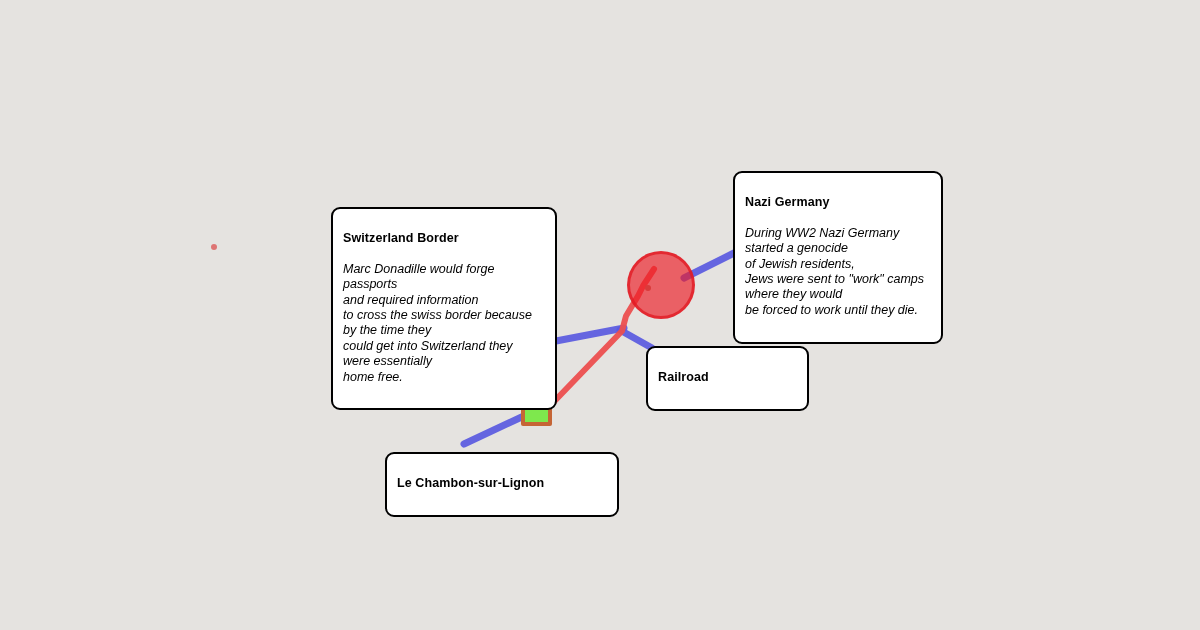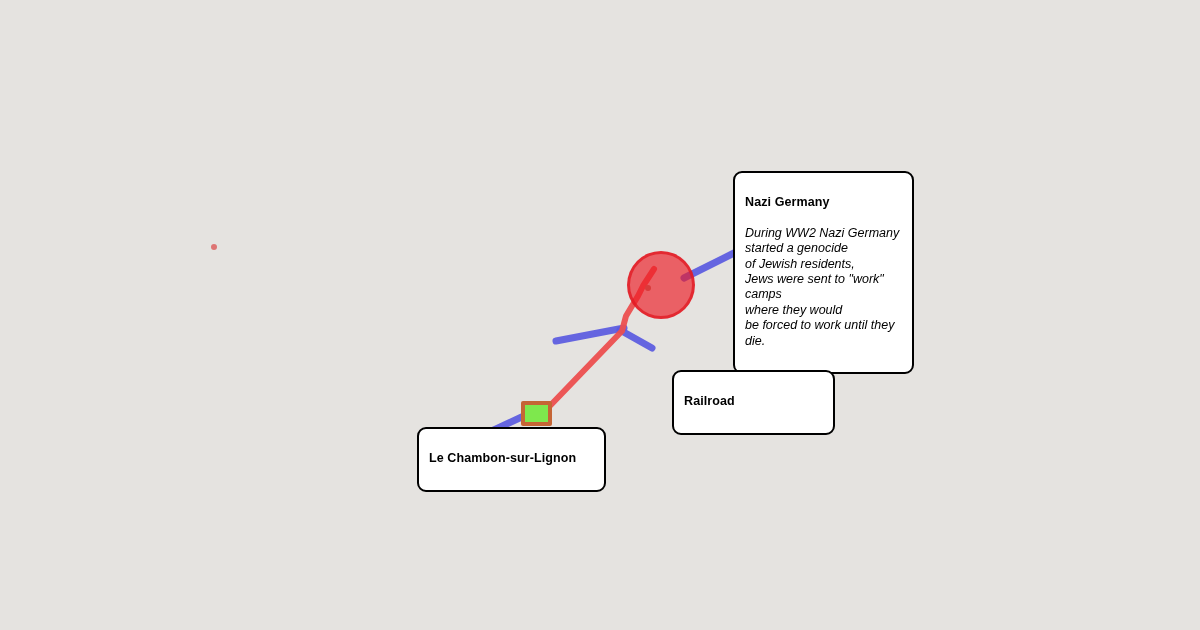--- a/index.html
+++ b/index.html
@@ -49,27 +49,27 @@
   }
   .callout .c-body {
     display: block;
     font-weight: normal;
     font-style: italic;
   }
   #callout-switzerland {
     left: 331px; top: 207px; width: 226px;
   }
   #callout-nazi-germany {
-    left: 733px; top: 171px; width: 181px;
+    left: 733px; top: 171px; width: 210px;
   }
   #callout-railroad {
-    left: 672px; top: 346px; width: 163px; margin-top: 24px;
+    left: 646px; top: 346px; width: 163px;
   }
   #callout-le-chambon {
-    left: 385px; top: 427px; width: 189px; margin-left: 32px;
+    left: 385px; top: 452px; width: 234px;
   }
   .map-marker-circle {
     position: absolute;
     left: 627px; top: 251px;
     width: 68px; height: 68px;
     box-sizing: border-box;
     border-radius: 50%;
     background: rgba(237, 28, 36, 0.66);
     border: 3px solid rgba(226, 26, 34, 0.78);
   }
@@ -113,20 +113,30 @@
     <line x1="464" y1="444" x2="526" y2="415" stroke="#5b5be0" stroke-width="7" stroke-linecap="round" opacity="0.92"></line>
 
     <polyline points="544,412 622,331 626,316 638,296 643,286 654,269" fill="none" stroke="#ec4f4f" stroke-width="6" stroke-linecap="round" stroke-linejoin="round" opacity="0.95"></polyline>
   </svg>
 
   <div class="map-marker-circle"></div>
   <div class="map-marker-dot-inner"></div>
   <div class="map-marker-rect"></div>
   <div class="map-dot-faded"></div>
 
+  <div class="callout" id="callout-switzerland">
+    <span class="c-title">Switzerland Border</span>
+    <span class="c-body">Marc Donadille would forge passports
+and required information
+to cross the swiss border because
+by the time they
+could get into Switzerland they
+were essentially
+ home free.</span>
+  </div>
 
   <div class="callout" id="callout-nazi-germany">
     <span class="c-title">Nazi Germany</span>
     <span class="c-body">During WW2 Nazi Germany
 started a genocide
 of Jewish residents,
 Jews were sent to "work" camps
 where they would
 be forced to work until they die.</span>
   </div>

